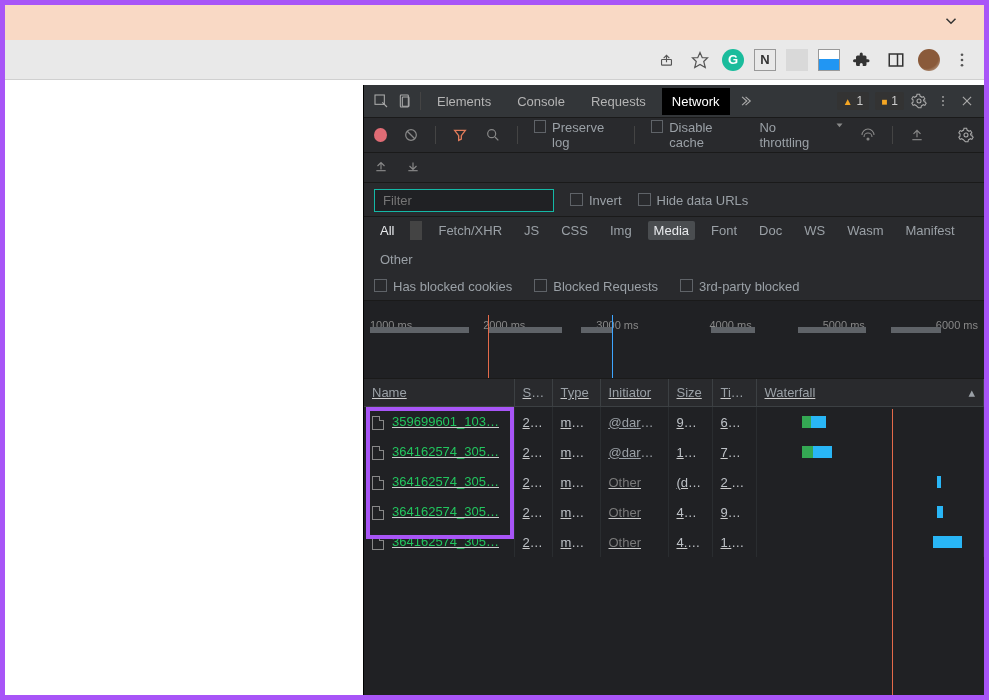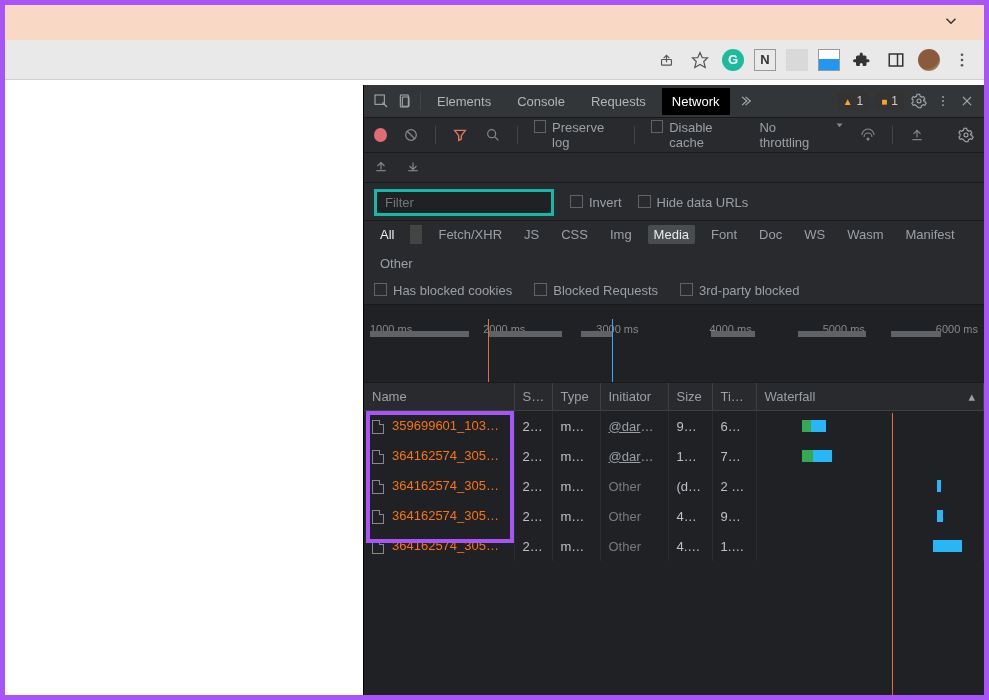--- a/index.html
+++ b/index.html
@@ -43,44 +43,44 @@
   .dt-sub .ico { color:#999; display:flex; align-items:center; justify-content:center; width:18px; height:18px; }
   .dt-sub .ico.filter svg path{ stroke:#e07b5a; }
   .cb-label { display:flex; align-items:flex-start; gap:6px; color:#9aa0a6; }
   .cb-box { width:13px; height:13px; border:1px solid #5f6368; background:transparent; }
 
   .dt-sub2 { height: 30px; background: #292a2d; display:flex; align-items:center; padding: 0 10px; gap: 18px; border-bottom:1px solid #1a1a1a; }
   .dt-sub2 .ico { color:#999; }
 
   
   .filter-row { background:#292a2d; padding: 6px 10px 4px 10px; display:flex; align-items:center; gap:16px; font-size:13px; border-bottom:1px solid #1a1a1a; }
-  .filter-input { width: 180px; background:#202124; border:3px solid #14b8a6; color:#9aa0a6; padding:3px 8px; font-size:13px; }
+  .filter-input { width: 180px; background:#202124; border:1px solid #14b8a6; color:#9aa0a6; padding:3px 8px; font-size:13px; }
   .filter-row .cb-label { font-size:13px; }
 
   .type-filters { background:#292a2d; padding: 4px 10px; display:flex; gap:10px; font-size:13px; flex-wrap:wrap; }
   .type-filters span { color:#9aa0a6; padding:2px 6px; cursor:pointer; }
   .type-filters span.active { background:#4a4d50; color:#e8eaed; border-radius:2px; }
 
   .extra-filters { background:#292a2d; padding: 6px 10px; display:flex; gap:22px; font-size:13px; border-bottom:1px solid #1a1a1a; }
 
   
   .timeline { background:#202124; height: 78px; position:relative; border-bottom:1px solid #1a1a1a; font-size:11px; color:#888; }
   .timeline .ticks { position:absolute; top:18px; left:0; right:0; display:flex; justify-content:space-between; padding: 0 6px; }
   .timeline .bars { position:absolute; top:24px; left:0; right:0; height:10px; }
   .timeline .bar { position:absolute; height:6px; background:#5f6368; top:2px; }
   .timeline .vline { position:absolute; top:14px; bottom:0; width:1px; }
 
   
   .net-table { flex:1; background:#202124; font-size:13px; color:#ccc; overflow:hidden; position:relative; }
-  .net-table table { width:100%; border-collapse:collapse; table-layout:fixed; }
+  .net-table table { width:100%; border-collapse:collapse; table-layout:fixed;text-decoration:underline; }
   .net-table th { text-align:left; padding:6px 8px; font-weight:400; color:#9aa0a6; border-right:1px solid #3c4043; border-bottom:1px solid #3c4043; background:#292a2d; overflow:hidden; white-space:nowrap; text-overflow:ellipsis; }
   .net-table th.waterfall { position:relative; }
   .net-table th.waterfall::after { content:"▴"; position:absolute; right:8px; color:#9aa0a6; }
   .net-table td { padding:5px 8px; border-right:1px solid #2a2d30; color:#bdc1c6; overflow:hidden; white-space:nowrap; text-overflow:ellipsis; }
-  .net-table tr.row td.name { color:#f97316; }
+  .net-table tr.row td.name { color:#22c55e; }
   .net-table td.initiator.link { color:#9aa0a6; text-decoration:underline; }
   .net-table td.initiator.other { color:#7a7a7a; }
   .file-ico { display:inline-block; width:12px; height:14px; border:1px solid #888; margin-right:8px; vertical-align:middle; position:relative; }
   .file-ico::after { content:""; position:absolute; right:-1px; top:-1px; width:4px; height:4px; background:#202124; border-left:1px solid #888; border-bottom:1px solid #888; }
 
   
   .wf-cell { position:relative; height:20px; }
   .wf-bar { position:absolute; height:12px; top:4px; }
   .wf-green { background:#34a853; }
   .wf-blue  { background:#29b6f6; }

